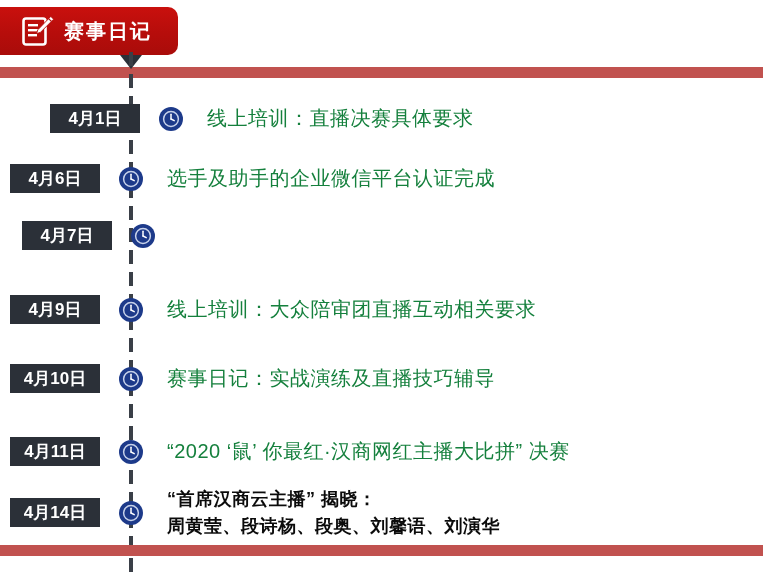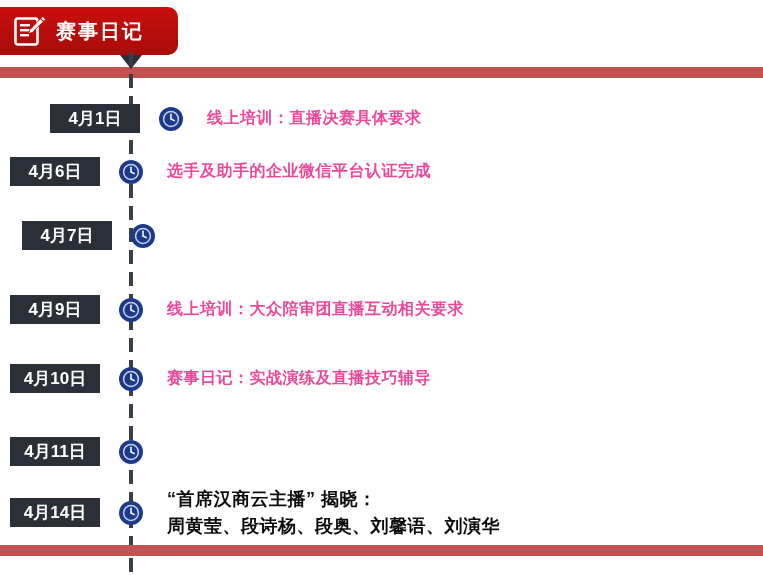--- a/index.html
+++ b/index.html
@@ -20,21 +20,21 @@
     position: absolute;
     left: 0px;
     top: 7px;
     width: 178px;
     height: 48px;
     background: linear-gradient(180deg, #c9100d 0%, #b60d0b 55%, #a90c0a 100%);
     border-radius: 0 10px 10px 0;
     display: flex;
     align-items: center;
     box-sizing: border-box;
-    padding-left: 12px;
+    padding-left: 20px;
   }
   .header-icon {
     width: 36px;
     height: 36px;
     flex: 0 0 36px;
     margin-right: 8px;
     display: block;
   }
   .header-title {
     color: #ffffff;
@@ -111,23 +111,23 @@
     height: 26px;
     display: block;
   }
   .row-text {
     position: absolute;
     left: 167px;
     top: 0px;
     height: 29px;
     display: flex;
     align-items: center;
-    font-size: 16px;
-    font-weight: bold;
-    color: #ec4899;
+    font-size: 20px;
+    font-weight: normal;
+    color: #15803d;
     letter-spacing: 0.5px;
     white-space: nowrap;
   }
   .row-text-multiline {
     position: absolute;
     left: 167px;
     top: -12px;
     font-size: 18px;
     font-weight: bold;
     color: #0b0b0b;
@@ -161,21 +161,21 @@
   <div class="date-badge">4月1日</div>
   <svg class="clock" viewBox="0 0 26 26">
     <circle cx="13" cy="13" r="12" fill="#1d3a8a"></circle>
     <circle cx="13" cy="13" r="7.4" fill="none" stroke="#c7d2ea" stroke-width="1.5"></circle>
     <line x1="13" y1="13" x2="13" y2="8.2" stroke="#ffffff" stroke-width="1.5" stroke-linecap="round"></line>
     <line x1="13" y1="13" x2="16.2" y2="14.6" stroke="#ffffff" stroke-width="1.5" stroke-linecap="round"></line>
   </svg>
   <div class="row-text">线上培训：直播决赛具体要求</div>
 </div>
 
-<div class="row" style="top:157px;">
+<div class="row" style="top:164px;">
   <div class="date-badge">4月6日</div>
   <svg class="clock" viewBox="0 0 26 26">
     <circle cx="13" cy="13" r="12" fill="#1d3a8a"></circle>
     <circle cx="13" cy="13" r="7.4" fill="none" stroke="#c7d2ea" stroke-width="1.5"></circle>
     <line x1="13" y1="13" x2="13" y2="8.2" stroke="#ffffff" stroke-width="1.5" stroke-linecap="round"></line>
     <line x1="13" y1="13" x2="16.2" y2="14.6" stroke="#ffffff" stroke-width="1.5" stroke-linecap="round"></line>
   </svg>
   <div class="row-text">选手及助手的企业微信平台认证完成</div>
 </div>
 
@@ -212,20 +212,21 @@
 </div>
 
 <div class="row" style="top:437px;">
   <div class="date-badge">4月11日</div>
   <svg class="clock" viewBox="0 0 26 26">
     <circle cx="13" cy="13" r="12" fill="#1d3a8a"></circle>
     <circle cx="13" cy="13" r="7.4" fill="none" stroke="#c7d2ea" stroke-width="1.5"></circle>
     <line x1="13" y1="13" x2="13" y2="8.2" stroke="#ffffff" stroke-width="1.5" stroke-linecap="round"></line>
     <line x1="13" y1="13" x2="16.2" y2="14.6" stroke="#ffffff" stroke-width="1.5" stroke-linecap="round"></line>
   </svg>
+  <div class="row-text">“2020 ‘鼠’ 你最红·汉商网红主播大比拼” 决赛</div>
 </div>
 
 <div class="row" style="top:498px;">
   <div class="date-badge">4月14日</div>
   <svg class="clock" viewBox="0 0 26 26">
     <circle cx="13" cy="13" r="12" fill="#1d3a8a"></circle>
     <circle cx="13" cy="13" r="7.4" fill="none" stroke="#c7d2ea" stroke-width="1.5"></circle>
     <line x1="13" y1="13" x2="13" y2="8.2" stroke="#ffffff" stroke-width="1.5" stroke-linecap="round"></line>
     <line x1="13" y1="13" x2="16.2" y2="14.6" stroke="#ffffff" stroke-width="1.5" stroke-linecap="round"></line>
   </svg>

